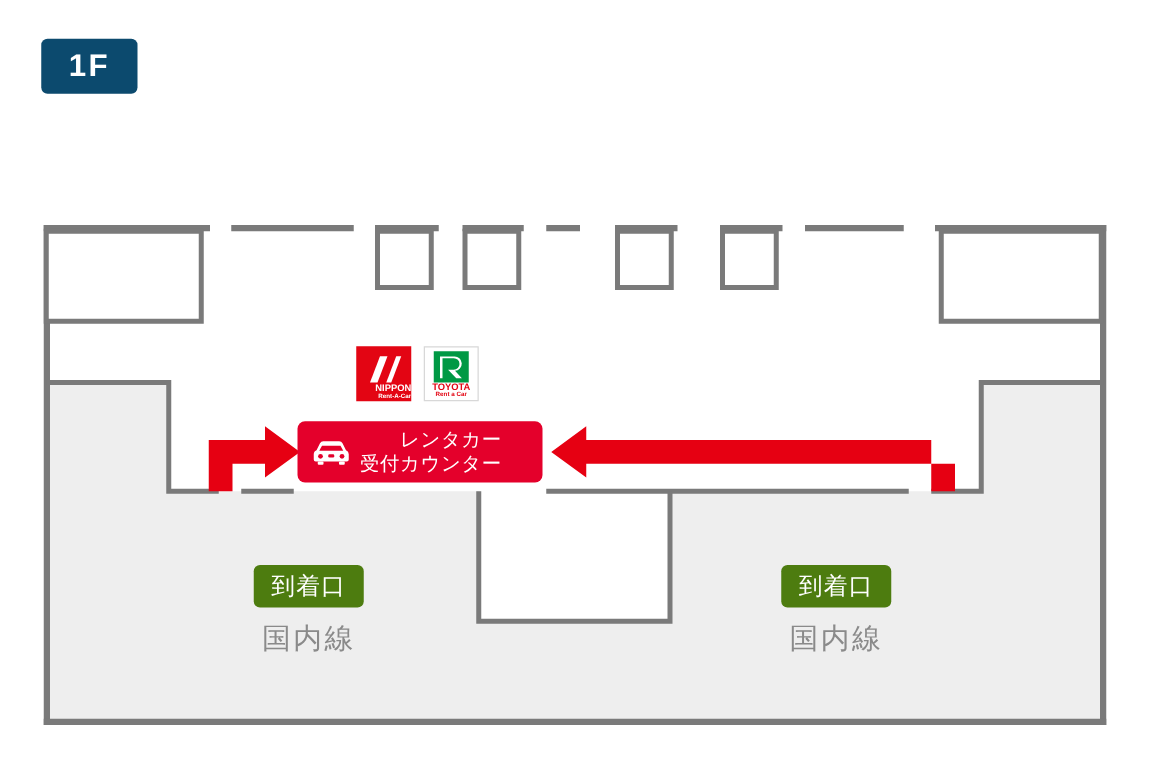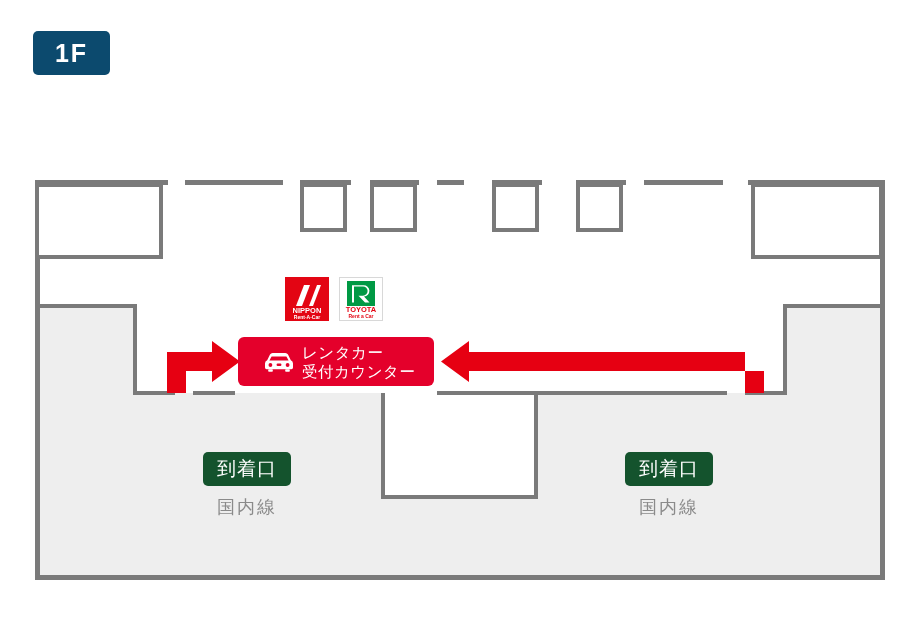--- a/index.html
+++ b/index.html
@@ -85,36 +85,37 @@
     font-weight: bold;
     letter-spacing: 0px;
   }
   .logo-cap .l2 {
     display: block;
     font-size: 5px;
     font-weight: bold;
     letter-spacing: 0px;
     margin-top: 1px;
   }
-  .logo-nippon .logo-cap { color: #ffffff; }
+  .logo-nippon .logo-cap { color: #ffffff; text-align: right; }
   .logo-toyota .logo-cap { color: #e30513; }
 
   
   .counter-sign {
     position: absolute;
     left: 238px;
     top: 337px;
     width: 196px;
     height: 49px;
     background: #e4002b;
     border-radius: 6px;
     display: flex;
     align-items: center;
     box-sizing: border-box;
-    padding-left: 26px;
+    padding-left: 12px;
+    text-align: right;
   }
   .counter-sign .car-ico {
     flex: 0 0 auto;
     margin-right: 8px;
     line-height: 0;
   }
   .counter-sign .sign-text {
     color: #ffffff;
     font-size: 15.5px;
     line-height: 19px;
@@ -126,35 +127,35 @@
 
   
   .arrival {
     position: absolute;
     width: 88px;
     text-align: center;
   }
   .arrival .badge {
     width: 88px;
     height: 34px;
-    background: #14532d;
+    background: #4d7c0f;
     border-radius: 5px;
     color: #ffffff;
     font-size: 19px;
     font-weight: 500;
     letter-spacing: 1px;
     display: flex;
     align-items: center;
     justify-content: center;
     box-sizing: border-box;
   }
   .arrival .sub {
     margin-top: 9px;
     color: #8a8a8a;
-    font-size: 18px;
+    font-size: 23px;
     letter-spacing: 2px;
     white-space: nowrap;
   }
   #arrival-left  { left: 203px; top: 452px; }
   #arrival-right { left: 625px; top: 452px; }
 </style>
 </head>
 <body>
 
 <div id="stage">

